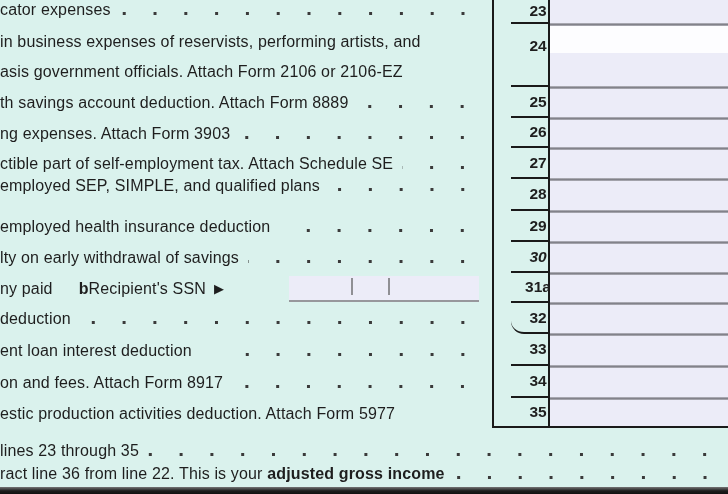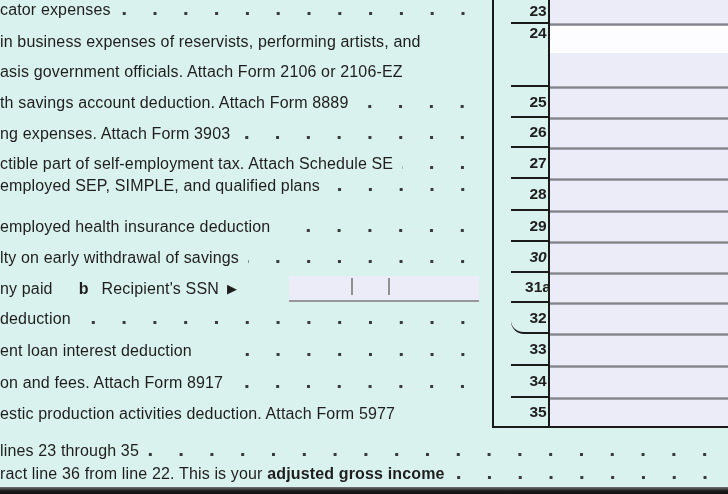--- a/index.html
+++ b/index.html
@@ -24,34 +24,34 @@
     position:absolute;left:492px;top:0;width:58px;height:428px;
     border-left:2px solid #1a1a1a;border-right:2px solid #1a1a1a;
     box-sizing:border-box;
   }
   .numbox{
     position:absolute;left:0;width:100%;box-sizing:border-box;
     border-bottom:2px solid #1a1a1a;
     display:flex;justify-content:center;align-items:center;
     font-weight:bold;font-size:15.5px;margin-left:17px;
   }
-  .numbox.tall{align-items:flex-start;padding-bottom:18px;}
+  .numbox.tall{align-items:center;padding-bottom:18px;}
   #amount-col{
     position:absolute;left:550px;top:0;width:178px;height:428px;
     background:#ececf8;
   }
   .white-band{position:absolute;left:0;right:0;top:26px;height:27px;background:#fdfdff;}
   .afield{position:absolute;left:0;right:0;background:#ececf8;}
   .sep{
     position:absolute;left:0;right:0;height:3px;
     background:linear-gradient(180deg,#c9c9d2 0%,#82828a 35%,#82828a 70%,#c9c9d2 100%);
   }
   .black-bottom-line{position:absolute;left:492px;top:425.5px;width:236px;height:2.5px;background:#1a1a1a;}
   .sub-b{font-weight:bold;margin-left:26px;}
-  .sub-l{margin-left:13px;}
+  .sub-l{}
   .arrow{margin-left:8px;font-size:13px;line-height:19px;}
   .ssn-field{
     position:absolute;left:289px;top:-3px;width:190px;height:24px;
     background:#ececf8;border-bottom:2.5px solid #97979c;box-sizing:content-box;
   }
   .tick{position:absolute;top:2px;width:2px;height:17px;background:#8f8f94;}
   .t1{left:62px}.t2{left:99px}
   .bold-part{font-weight:bold;}
   .bottom-bar{
     position:absolute;left:0;top:487px;width:728px;height:7px;

